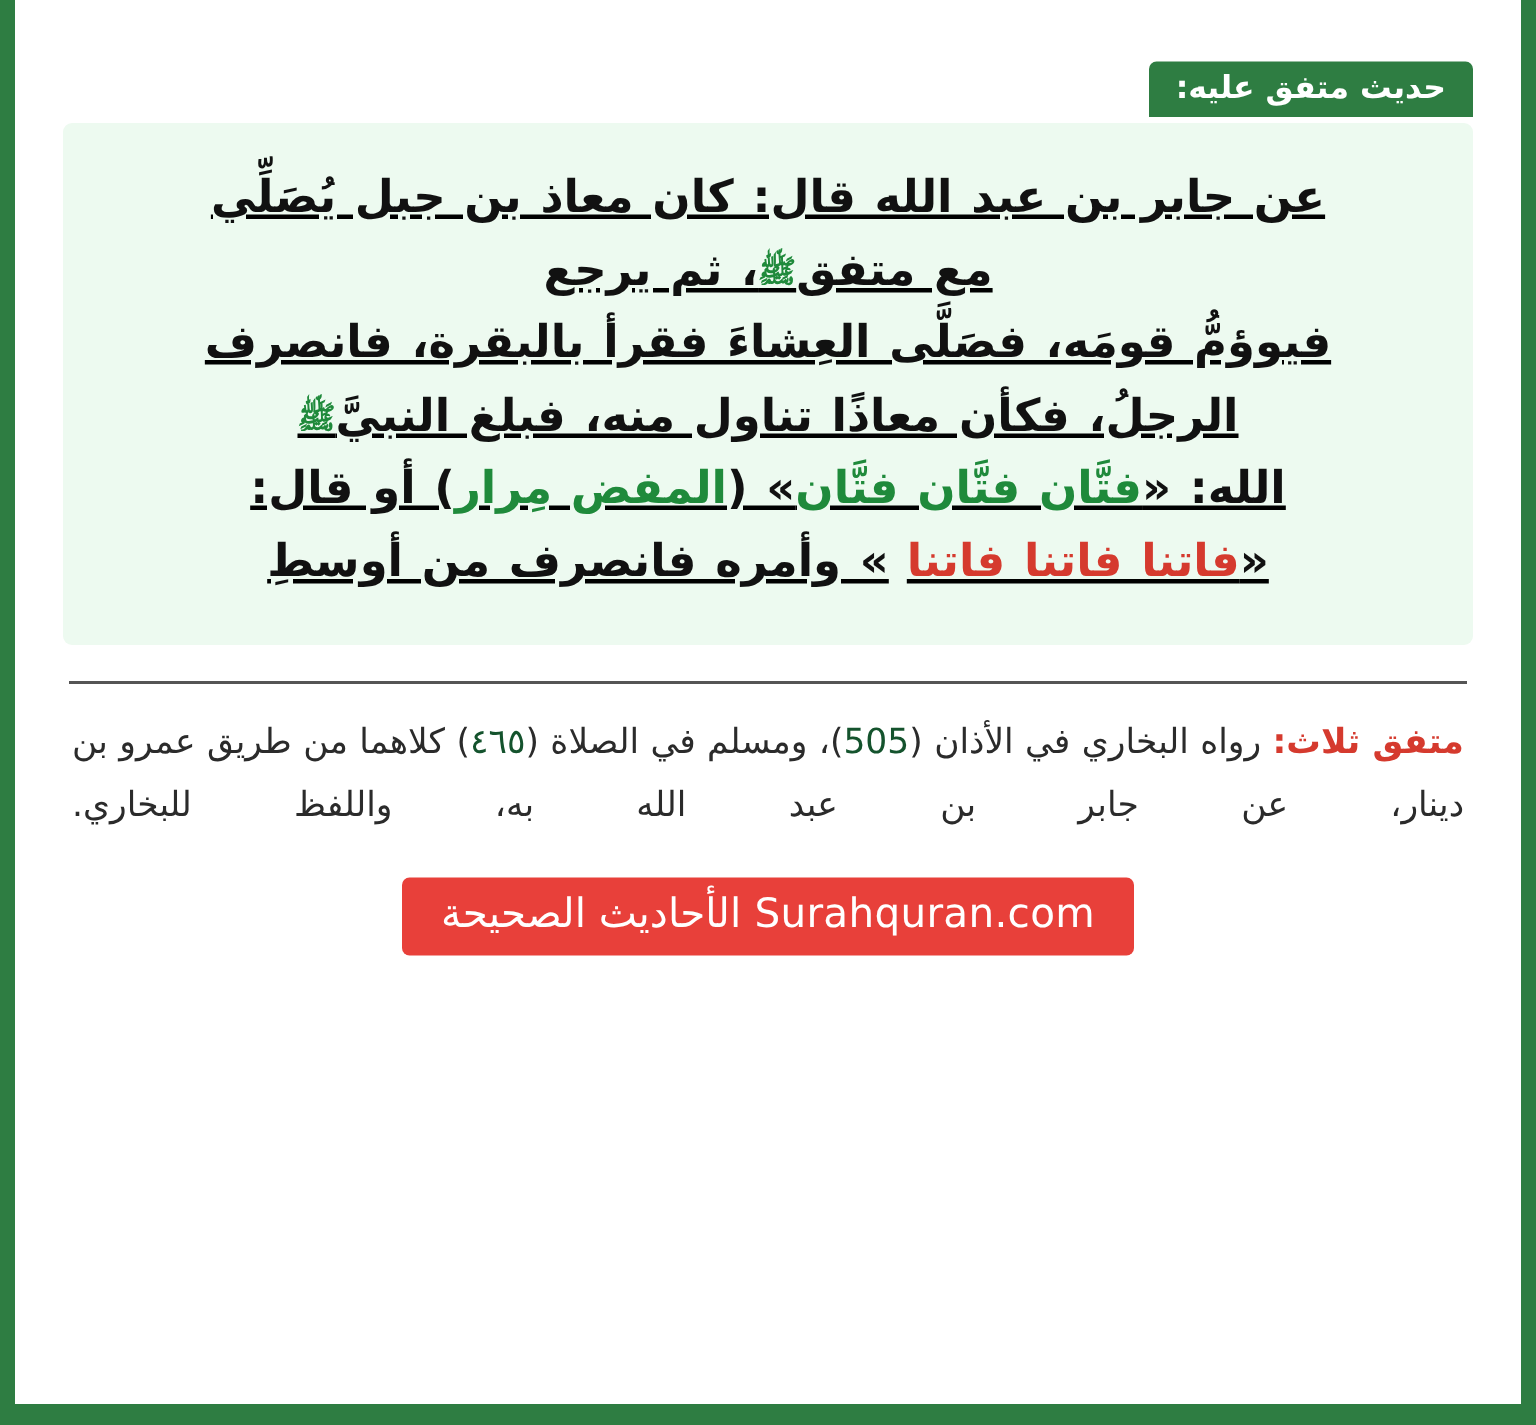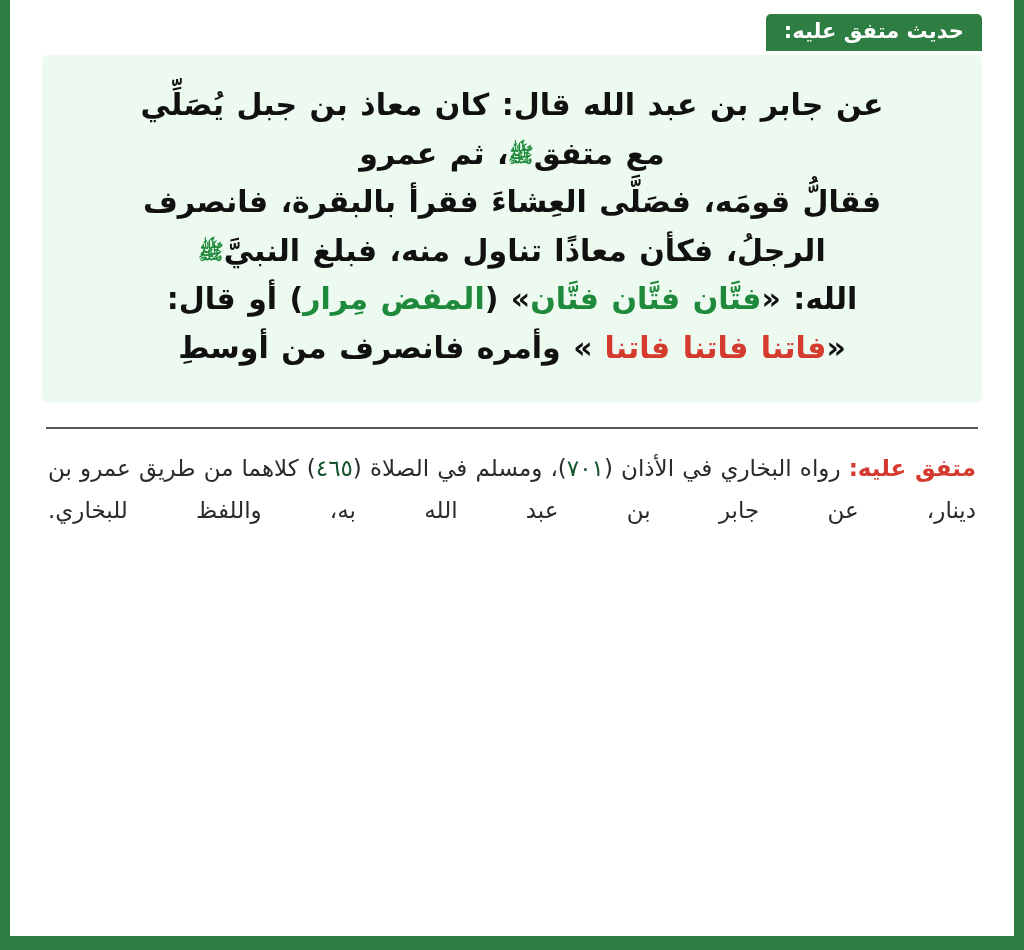--- a/index.html
+++ b/index.html
@@ -23,21 +23,21 @@
     border-right: 10px solid #2e7d42;
     border-bottom: 14px solid #2e7d42;
     border-top: none;
   }
   .inner {
     position: absolute;
     top: 0;
     left: 10px;
     right: 10px;
     bottom: 14px;
-    padding: 13px 22px 0 22px;
+    padding: 40px 22px 0 22px;
     box-sizing: border-box;
   }
   
   .badge-row {
     display: flex;
     justify-content: flex-start;
     align-items: center;
     height: 38px;
   }
   .badge {
@@ -50,20 +50,21 @@
     line-height: 1;
     white-space: nowrap;
   }
   
   .hadith-box {
     background: #edfaf0;
     border-radius: 6px;
     margin-top: 4px;
     padding: 26px 28px 30px 28px;
     box-sizing: border-box;
+    text-decoration: underline;
   }
   .hadith-text {
     font-size: 30px;
     font-weight: bold;
     line-height: 1.62;
     color: #111111;
     text-align: center;
     direction: rtl;
     word-spacing: 2px;
   }
@@ -129,29 +130,35 @@
 <div class="page">
   <div class="inner">
 
     <div class="badge-row">
       <div class="badge">حديث متفق عليه:</div>
     </div>
 
     <div class="hadith-box">
       <div class="hadith-text">
         <span>عن جابر بن عبد الله قال: كان معاذ بن جبل يُصَلِّي</span><br>
-        <span>مع متفق</span><span class="saw">ﷺ</span><span>، ثم عمرو</span><br>
-        <span>فقالُّ قومَه، فصَلَّى العِشاءَ فقرأ بالبقرة، فانصرف</span><br>
+        <span>مع متفق</span><span class="saw">ﷺ</span><span>، ثم يرجع</span><br>
+        <span>فيوؤمُّ قومَه، فصَلَّى العِشاءَ فقرأ بالبقرة، فانصرف</span><br>
         <span>الرجلُ، فكأن معاذًا تناول منه، فبلغ النبيَّ</span><span class="saw">ﷺ</span><br>
         <span>الله: «</span><span class="hl-green">فتَّان فتَّان فتَّان</span><span>» (</span><span class="hl-green">المفض مِرار</span><span>) أو قال:</span><br>
         <span>«</span><span class="hl-red">فاتنا فاتنا فاتنا</span><span>» وأمره فانصرف من أوسطِ</span><br>
       </div>
     </div>
 
     <hr class="divider">
 
     <div class="takhreej">
-      <span class="label">متفق عليه:</span><span> رواه البخاري في الأذان (</span><span class="num">٧٠١</span><span>)، ومسلم في الصلاة (</span><span class="num">٤٦٥</span><span>) كلاهما من طريق عمرو بن دينار، عن جابر بن عبد الله به، واللفظ للبخاري.</span>
+      <span class="label">متفق ثلاث:</span><span> رواه البخاري في الأذان (</span><span class="num">505</span><span>)، ومسلم في الصلاة (</span><span class="num">٤٦٥</span><span>) كلاهما من طريق عمرو بن دينار، عن جابر بن عبد الله به، واللفظ للبخاري.</span>
     </div>
 
+    <div class="footer-row">
+      <div class="footer-badge">
+        <span class="footer-site">Surahquran.com</span>
+        <span>الأحاديث الصحيحة</span>
+      </div>
+    </div>
 
   </div>
 </div>
 
 </body></html>

